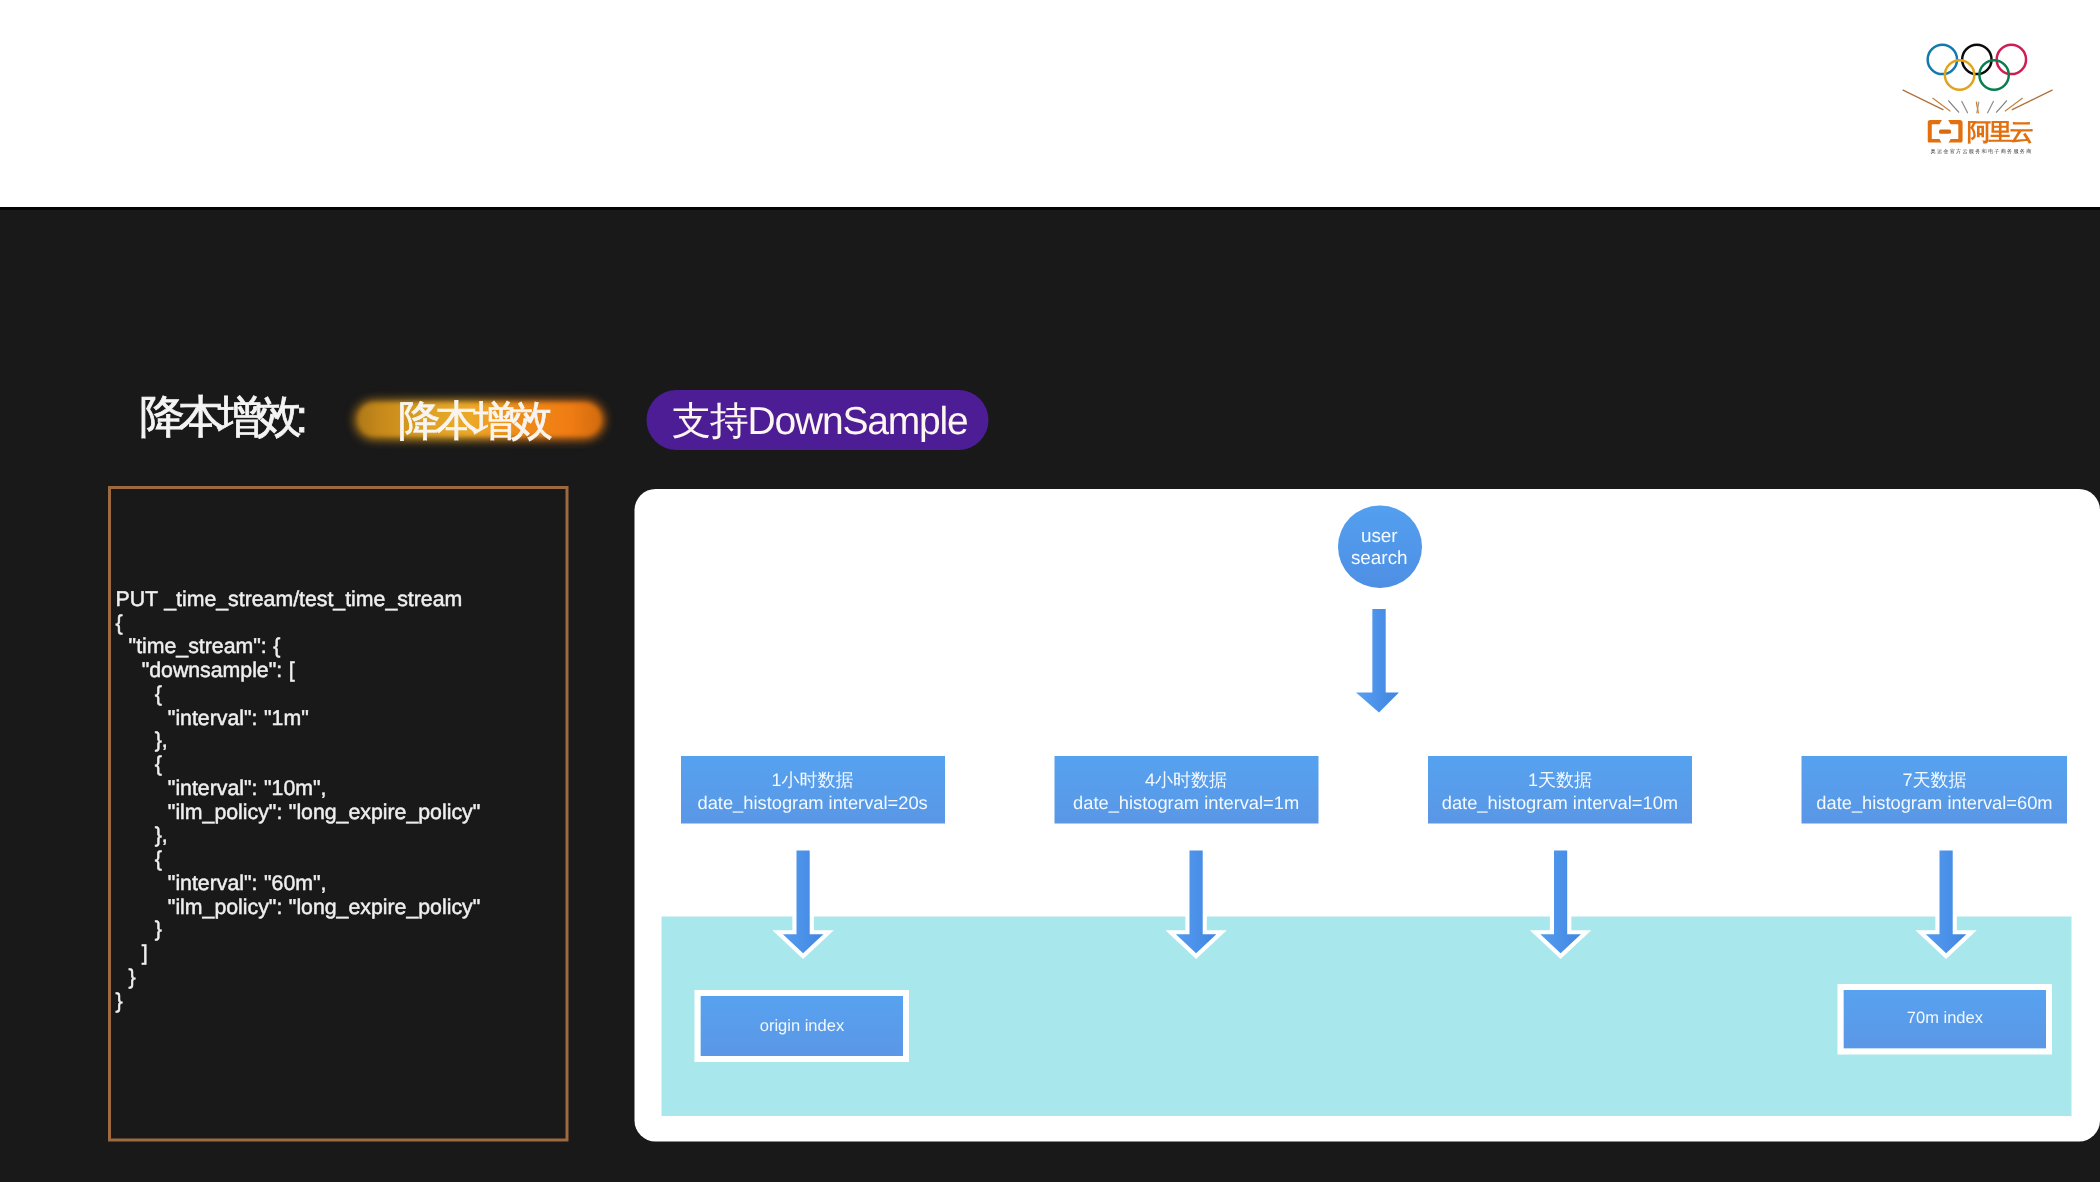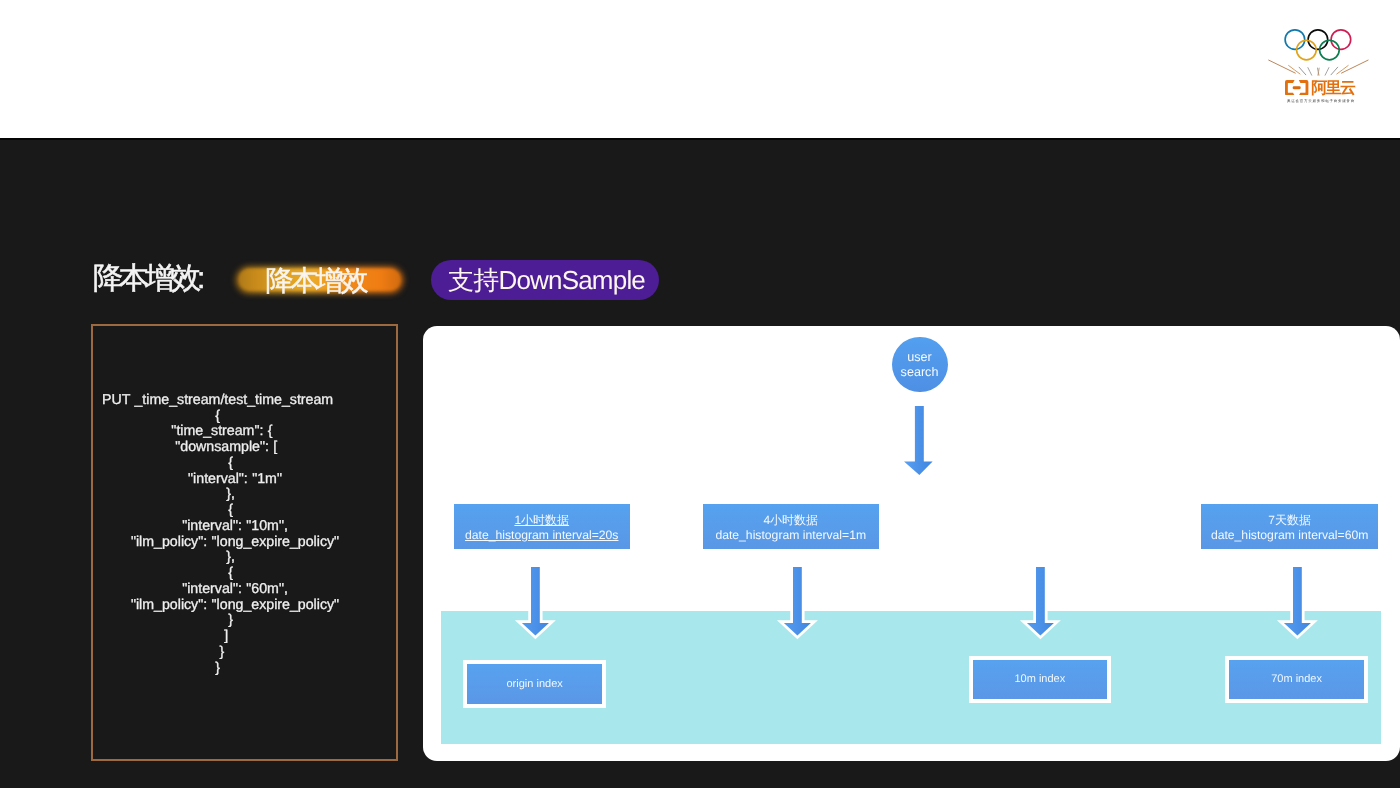--- a/index.html
+++ b/index.html
@@ -32,22 +32,22 @@
         background:linear-gradient(90deg,#b07a19 0%,#c88a1a 10%,#dda024 27%,#eca928 46%,#f08a19 68%,#f07c13 88%,#d26c0f 100%);
         filter:blur(1.5px);}
   .pill-glow .txt{position:absolute;left:29.5px;top:-3.5px;color:#f8f5f0;font-size:28px;
                   letter-spacing:-3px;white-space:nowrap;line-height:36px;
                   -webkit-text-stroke:0.5px #f8f5f0;}
   .pill-solid{position:absolute;left:431px;top:260px;width:228px;height:40px;
               background:#4c1d95;border-radius:20px;}
   .pill-solid .txt{position:absolute;left:17px;top:6px;color:#fdf6ef;font-size:26px;
                    letter-spacing:-0.8px;white-space:nowrap;line-height:29px;}
   
-  .codebox{position:absolute;left:91px;top:324.2px;width:307px;height:437.2px;
-           border:2px solid #9d6a40;background:transparent;box-sizing:border-box;text-align:center;}
+  .codebox{position:absolute;left:72px;top:324.2px;width:307px;height:437.2px;
+           border:2px solid #9d6a40;background:transparent;box-sizing:border-box;}
   .code{position:absolute;left:3.0px;top:66.6px;color:#efefef;font-size:14.2px;
         line-height:15.75px;white-space:pre;font-family:"Liberation Sans",sans-serif;
         -webkit-text-stroke:0.32px #efefef;word-spacing:0.42px;}
   
   .diagram{position:absolute;left:423px;top:326px;width:977px;height:434.6px;background:#ffffff;border-radius:14px;}
   .cyanband{position:absolute;left:18px;top:285.1px;width:939.5px;height:132.5px;background:#a8e8ed;}
   .circle{position:absolute;border-radius:50%;background:linear-gradient(180deg,#539ff0 0%,#4e8fe4 100%);
           display:flex;flex-direction:column;align-items:center;justify-content:center;
           color:#f4faff;font-size:12.6px;line-height:14.6px;}
   .topbox{position:absolute;background:linear-gradient(180deg,#55a2f0 0%,#5a97e5 100%);color:#f2f9ff;text-align:center;
@@ -146,27 +146,31 @@
       <defs>
           <linearGradient id="agr" x1="0" y1="0" x2="1" y2="0">
             <stop offset="0" stop-color="#5aa0f2"></stop>
             <stop offset="0.55" stop-color="#4a90e8"></stop>
             <stop offset="1" stop-color="#3f86e0"></stop>
           </linearGradient>
         </defs>
         <path d="M10.9 0 H19.8 V55.6 H28.6 L15.35 69.0 L0 55.6 H10.9 Z" fill="url(#agr)"></path>
     </svg>
 
-    <div class="topbox" style="left:30.5px;top:178.4px;width:176.5px;height:44.6px;text-decoration:underline;">
+    <div class="topbox" style="left:30.5px;top:178.4px;width:176.5px;height:44.6px;">
       <div class="l1">1小时数据</div>
       <div class="l2">date_histogram interval=20s</div>
     </div>
     <div class="topbox" style="left:279.5px;top:178.4px;width:176.5px;height:44.6px;">
       <div class="l1">4小时数据</div>
       <div class="l2">date_histogram interval=1m</div>
+    </div>
+    <div class="topbox" style="left:528.7px;top:178.4px;width:176.5px;height:44.6px;">
+      <div class="l1">1天数据</div>
+      <div class="l2">date_histogram interval=10m</div>
     </div>
     <div class="topbox" style="left:778.4px;top:178.4px;width:176.5px;height:44.6px;align-items:center;">
       <div class="l1">7天数据</div>
       <div class="l2">date_histogram interval=60m</div>
     </div>
 
     <svg class="arrow-dn" style="left:100.4px;top:240.8px;" width="25" height="69" viewBox="0 0 25 69" overflow="visible">
       <defs>
           <linearGradient id="agr2" x1="0" y1="0" x2="1" y2="0">
             <stop offset="0" stop-color="#539bee"></stop>
@@ -182,20 +186,17 @@
     <svg class="arrow-dn" style="left:605.3px;top:240.8px;" width="25" height="69" viewBox="0 0 25 69" overflow="visible">
       <path d="M8 0 H16.8 V55.9 H25.9 L12.4 68.5 L-1.1 55.9 H8 Z" fill="url(#agr2)" stroke="#ffffff" stroke-width="5.5" stroke-linejoin="miter" paint-order="stroke fill"></path>
     </svg>
     <svg class="arrow-dn" style="left:862.2px;top:240.8px;" width="25" height="69" viewBox="0 0 25 69" overflow="visible">
       <path d="M8 0 H16.8 V55.9 H25.9 L12.4 68.5 L-1.1 55.9 H8 Z" fill="url(#agr2)" stroke="#ffffff" stroke-width="5.5" stroke-linejoin="miter" paint-order="stroke fill"></path>
     </svg>
 
     <div class="idxbox" style="left:39.8px;top:333.7px;width:143.7px;height:48px;">
       <span>origin index</span>
     </div>
-    <div class="idxbox" style="left:546.1px;top:329.7px;width:141.5px;height:47.2px;">
-      <span>10m index</span>
-    </div>
     <div class="idxbox" style="left:802.3px;top:329.7px;width:142.6px;height:47.2px;">
       <span>70m index</span>
     </div>
   </div>
 </div>
 
 </body></html>

